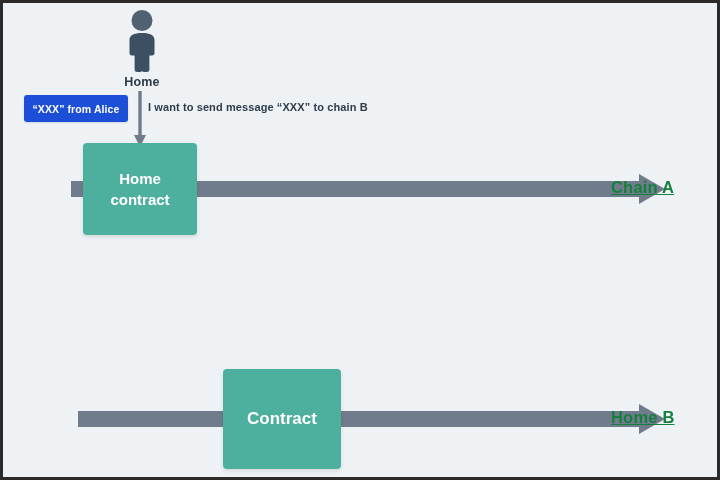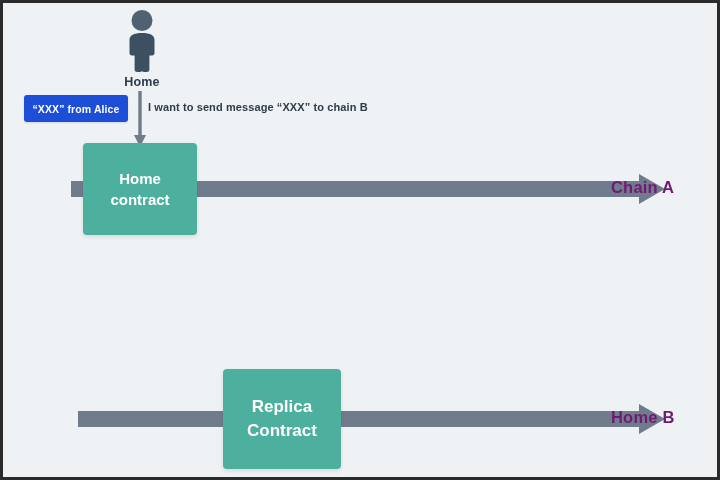--- a/index.html
+++ b/index.html
@@ -102,23 +102,24 @@
     position: absolute;
     top: 0;
     width: 26px;
     height: 40px;
   }
   .chain-label {
     position: absolute;
     top: 9px;
     font-size: 16.5px;
     font-weight: bold;
-    color: #701a75;
+    color: #15803d;
     white-space: nowrap;
     letter-spacing: 0.2px;
+    text-decoration: underline;
   }
 
   
   #chain-a-lane { left: 60px; top: 166px; width: 640px; }
   #chain-a-stub { left: 8px;  width: 18px; }
   #chain-a-bar  { left: 130px; width: 448px; }
   #chain-a-head { left: 576px; }
   #chain-a-label{ left: 548px; }
 
   
@@ -204,17 +205,16 @@
 
   <div id="chain-b-lane" class="chain-lane">
     <div id="chain-b-bar" class="chain-bar"></div>
     <svg id="chain-b-head" class="chain-arrowhead" viewBox="0 0 26 40">
       <polygon points="0,5 26,20 0,35" fill="#707c8c"></polygon>
     </svg>
     <div id="chain-b-label" class="chain-label">Home B</div>
   </div>
 
   <div id="replica-contract" class="contract-box">
-    <span class="line">Replica</span>
     <span class="line">Contract</span>
   </div>
 
 </div>
 
 </body></html>

